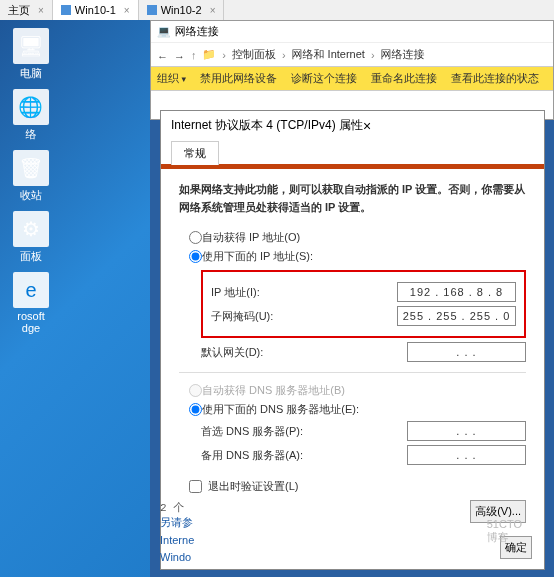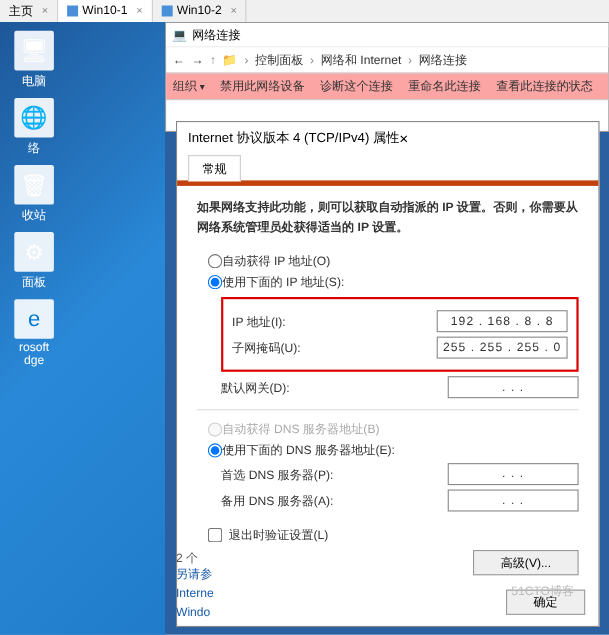--- a/index.html
+++ b/index.html
@@ -15,48 +15,48 @@
 
 .desktop { position: absolute; top: 20px; left: 0; width: 150px; bottom: 0; background: linear-gradient(135deg, #1e5799 0%, #2989d8 50%, #207cca 100%); }
 .desktop-icon { color: #fff; font-size: 11px; text-align: center; width: 54px; margin: 8px 4px; }
 .desktop-icon .ico { width: 36px; height: 36px; margin: 0 auto 2px; background: rgba(255,255,255,0.9); border-radius: 2px; display: flex; align-items: center; justify-content: center; font-size: 20px; }
 
 
 .explorer { position: absolute; top: 20px; left: 150px; right: 0; height: 100px; background: #fff; border: 1px solid #999; font-size: 11px; }
 .exp-title { background: #fff; padding: 3px 6px; display: flex; align-items: center; gap: 4px; border-bottom: 1px solid #eee; }
 .exp-bread { padding: 4px 6px; display: flex; align-items: center; gap: 6px; color: #333; }
 .exp-bread .arrow { color: #888; }
-.exp-toolbar { padding: 4px 6px; display: flex; gap: 14px; border-top: 1px solid #ccc; border-bottom: 1px solid #ccc; background: #fca5a5; }
+.exp-toolbar { padding: 4px 6px; display: flex; gap: 14px; border-top: 1px solid #ccc; border-bottom: 1px solid #ccc; background: #fde047; }
 .exp-tool { color: #333; }
 .exp-tool.dropdown::after { content: " ▾"; font-size: 9px; }
 
 
 .dialog { position: absolute; top: 110px; left: 160px; width: 385px; height: 460px; background: #fff; border: 1px solid #888; font-size: 12px; }
 .dlg-title { display: flex; justify-content: flex-start; align-items: center; padding: 6px 10px; font-size: 12px; }
 .dlg-close { font-size: 14px; cursor: pointer; }
 .dlg-tabs { display: flex; border-bottom: 5px solid #c2410c; padding-left: 10px; }
 .dlg-tab { padding: 4px 12px; border: 1px solid #ccc; border-bottom: none; background: #fff; font-size: 11px; position: relative; top: 1px; }
 .dlg-body { padding: 12px 18px; font-size: 11px; color: #333; }
 .dlg-desc { line-height: 1.6; margin-bottom: 14px; font-weight: bold; }
 .radio-row { display: flex; align-items: center; gap: 0; margin: 4px 0 4px 10px; }
 .fields { border: 2px solid #d00; padding: 6px 8px; margin: 6px 0 4px 22px; }
 .field-row { display: flex; align-items: center; justify-content: space-between; margin: 4px 0; }
 .field-row.plain { margin: 4px 0 4px 22px; gap: 47px; }
 .field-label { flex: 1; }
 .ip-input { width: 119px; height: 20px; border: 1px solid #888; text-align: center; font-size: 11px; letter-spacing: 1px; display: flex; align-items: center; justify-content: center; }
 .sep { border-top: 1px solid #ddd; margin: 10px 0; }
 .check-row { display: flex; align-items: center; gap: 6px; margin: 14px 0 0 10px; }
 .dlg-footer { position: absolute; bottom: 10px; right: 12px; display: flex; gap: 8px; align-items: center; }
-.btn { padding: 3px 24px; border: 1px solid #999; background: #efefef; font-size: 11px; cursor: pointer; }
+.btn { padding: 3px 4px; border: 1px solid #999; background: #efefef; font-size: 11px; cursor: pointer; }
 .adv-btn { position: absolute; right: 18px; bottom: 46px; }
 
 .watermark { position: absolute; right: 10px; bottom: 14px; color: #bbb; font-size: 11px; pointer-events: none; }
 
 .sidebar-text { position: absolute; left: 160px; bottom: 10px; font-size: 11px; color: #1a5aa8; line-height: 1.6; }
-.count-lbl { position: absolute; left: 160px; top: 500px; font-size: 11px; color: #555; }
+.count-lbl { position: absolute; left: 160px; top: 500px; font-size: 11px; color: #555; font-family: Liberation Mono, monospace; }
 
 .disabled { color: #aaa; }
 </style>
 </head>
 <body>
 
 <div class="top-tabs">
   <div class="top-tab">
       <span>主页</span>
       <span class="tab-close">×</span>

